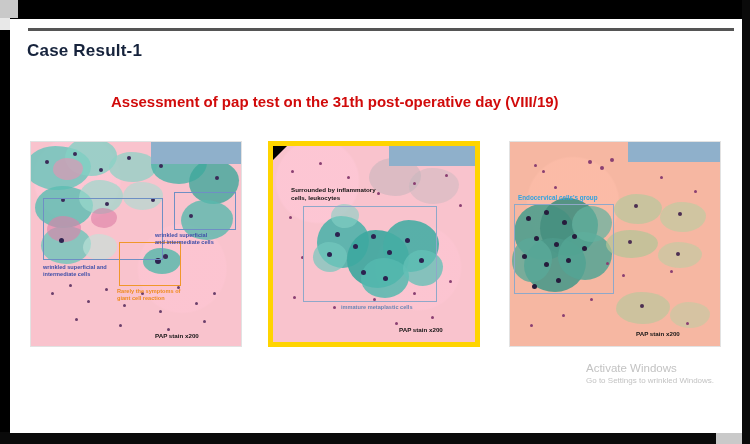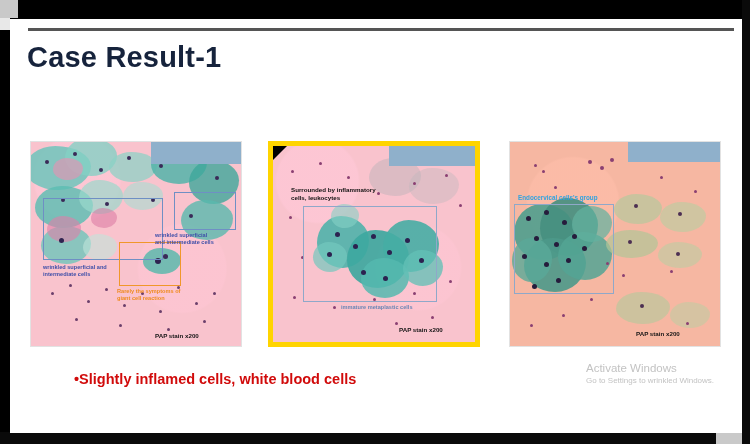--- a/index.html
+++ b/index.html
@@ -67,21 +67,21 @@
     top: 9px;
     width: 706px;
     height: 3px;
     background: #555555;
   }
 
   .slide-title {
     position: absolute;
     left: 17px;
     top: 22px;
-    font-size: 29px;
+    font-size: 17px;
     font-weight: bold;
     color: #16233c;
     letter-spacing: 0.2px;
     white-space: nowrap;
   }
 
   .slide-subtitle {
     position: absolute;
     left: 101px;
     top: 74px;
@@ -220,20 +220,21 @@
   <div class="chrome-right-edge"></div>
   <div class="chrome-bottom-edge"></div>
   <div class="chrome-bottom-nub"></div>
 
   <div id="slide">
 
     <div class="slide-rule"></div>
 
     <div class="slide-title">Case Result-1</div>
 
+    <div class="slide-subtitle">Assessment of pap test on the 31th post-operative day (VIII/19)</div>
 
     <div class="panels">
 
       <div class="panel" id="panel-1">
         <div class="micro">
           <div class="bg-pink"></div>
 
           <div class="blob" style="left:-6px;  top:4px;   width:66px; height:44px; background:#6fc4bb; opacity:.85;"></div>
           <div class="blob" style="left:34px;  top:-4px;  width:52px; height:38px; background:#85cfc4; opacity:.8;"></div>
           <div class="blob" style="left:78px;  top:10px;  width:48px; height:30px; background:#8ed2c6; opacity:.75;"></div>
@@ -413,21 +414,20 @@
 
           <div class="ann-text cyan" style="left:8px; top:52px;">Endocervical cells's group</div>
 
           <div class="stain-label" style="left:126px; top:188px;">PAP stain x200</div>
         </div>
       </div>
 
     </div>
 
     <div class="bullets">
-      <div>•Slightly inflamed cells, white blood cells</div>
     </div>
 
     <div class="watermark">
       <div class="wm-title">Activate Windows</div>
       <div class="wm-sub">Go to Settings to wrinkled Windows.</div>
     </div>
 
   </div>
 </div>
 

